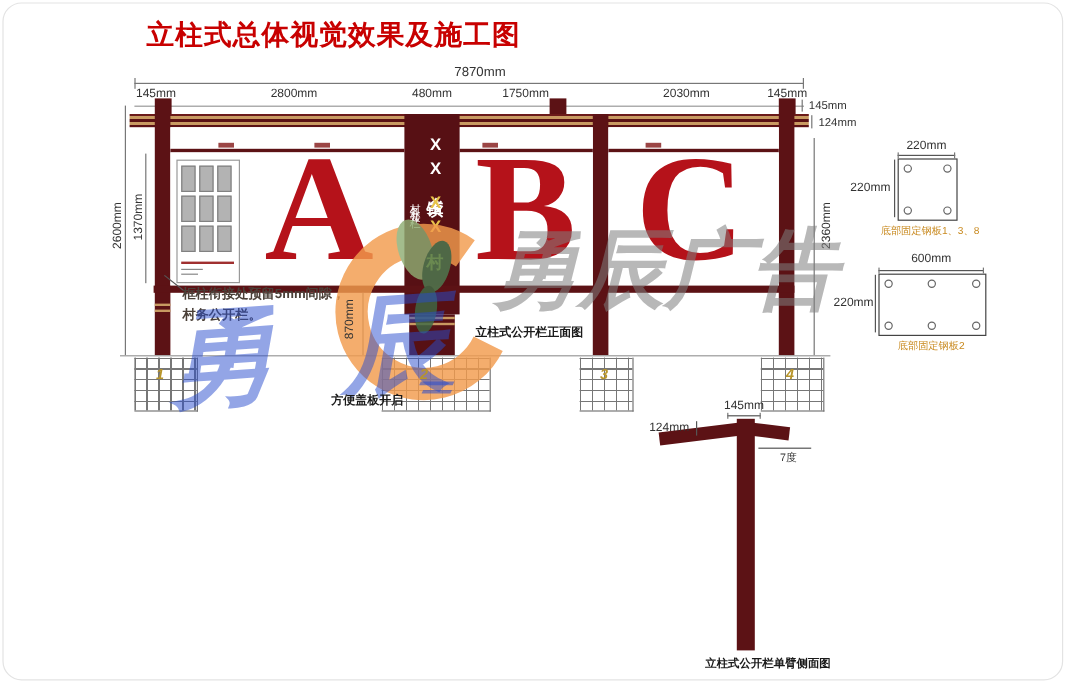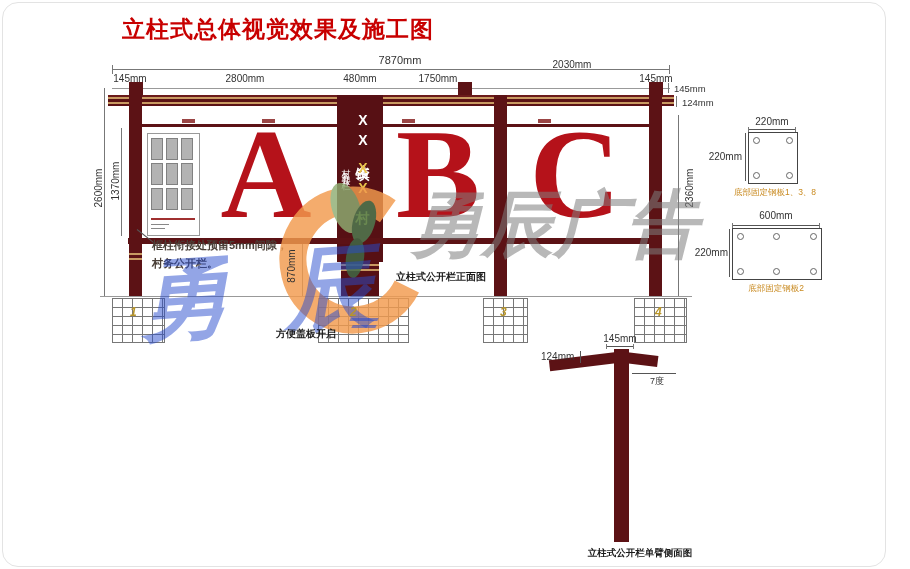--- a/index.html
+++ b/index.html
@@ -48,21 +48,21 @@
 
   <div class="abs dim dimc" style="left:360px;top:55px;width:80px;font-size:11px;">7870mm</div>
   <div class="abs hline" style="left:112px;top:69px;width:558px;"></div>
   <div class="abs vline" style="left:112px;top:65px;height:9px;"></div>
   <div class="abs vline" style="left:669px;top:65px;height:9px;"></div>
 
   <div class="abs dim dimc" style="left:105px;top:74px;width:50px;">145mm</div>
   <div class="abs dim dimc" style="left:205px;top:74px;width:80px;">2800mm</div>
   <div class="abs dim dimc" style="left:330px;top:74px;width:60px;">480mm</div>
   <div class="abs dim dimc" style="left:398px;top:74px;width:80px;">1750mm</div>
-  <div class="abs dim dimc" style="left:532px;top:60px;width:80px;">2030mm</div>
+  <div class="abs dim dimc" style="left:532px;top:74px;width:80px;">2030mm</div>
   <div class="abs dim dimc" style="left:631px;top:74px;width:50px;">145mm</div>
 
   <div class="abs hline" style="left:112px;top:88px;width:558px;background:#999;"></div>
   <div class="abs maroon" style="left:129px;top:82px;width:14px;height:13px;"></div>
   <div class="abs maroon" style="left:458px;top:82px;width:14px;height:13px;"></div>
   <div class="abs maroon" style="left:649px;top:82px;width:14px;height:13px;"></div>
 
   <div class="abs beam" style="left:108px;top:95px;width:566px;height:11px;"></div>
 
   <div class="abs vline" style="left:668px;top:83px;height:10px;"></div>

